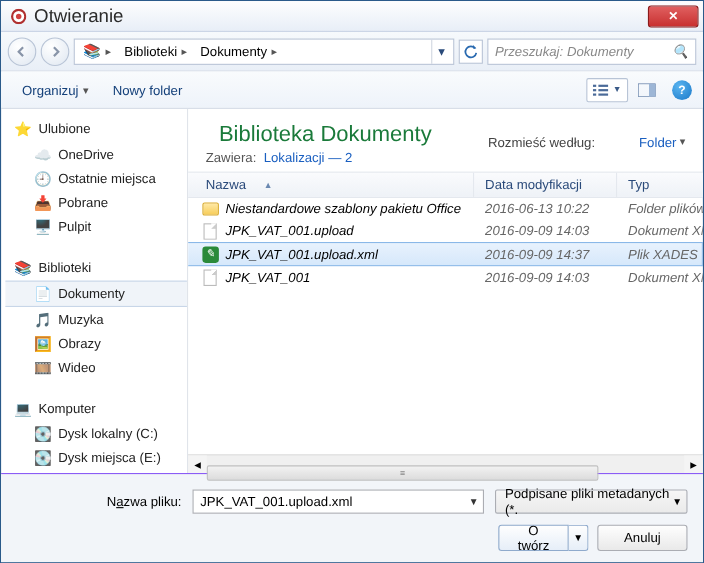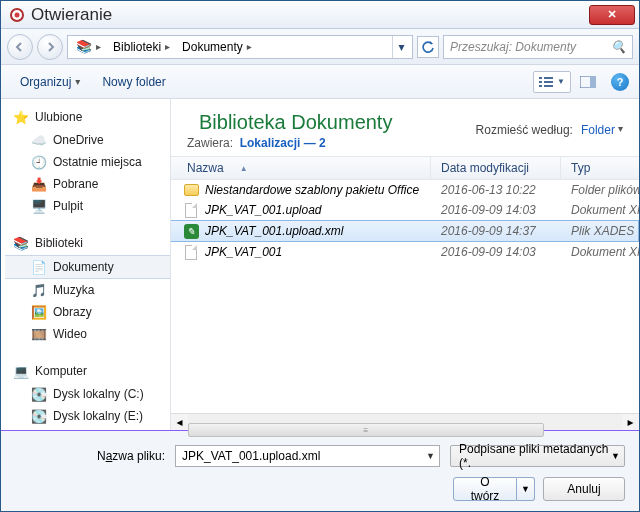--- a/index.html
+++ b/index.html
@@ -27,23 +27,23 @@
   .nav { width:170px; border-right:1px solid #e0e4ea; overflow:auto; padding:6px 0 6px 4px; }
   .nav .grouptitle { display:flex; align-items:center; gap:6px; padding:4px 4px 4px 8px; color:#222; }
   .nav .item { display:flex; align-items:center; gap:6px; padding:3px 4px 3px 26px; color:#222; white-space:nowrap; }
   .nav .item.sel { background:#f0f4f9; border:1px solid #c8d6e8; border-left:none; border-right:none; }
   .navspacer { height:14px; }
   .navico { width:16px; height:16px; display:flex; align-items:center; justify-content:center; font-size:13px; }
   .main { flex:1; display:flex; flex-direction:column; min-width:0; }
   .libhdr { padding:12px 16px 6px 16px; display:flex; align-items:flex-start; gap:24px; }
   .libtitle { color:#1a7a3a; font-size:20px;margin-left:12px; }
   .libsub { color:#555; margin-top:2px; }
-  .libsub a { color:#1a5fc0; text-decoration:none;font-weight:bold; }
+  .libsub a { color:#1a5fc0; text-decoration:none; }
   .arrange { font-size:12px; color:#444; display:flex; align-items:center; gap:8px; margin-top:12px; }
-  .arrange .fld { color:#1a5fc0; display:flex; align-items:flex-start; gap:3px; }
+  .arrange .fld { color:#1a5fc0; display:flex; align-items:flex-start; gap:3px;margin-left:32px; }
   .colhdr { display:flex; border-top:1px solid #e4e8ee; border-bottom:1px solid #e4e8ee; background:linear-gradient(#fafbfd,#eef2f7); height:24px; align-items:center; font-size:12px; color:#2a4a7a; }
   .col-name { flex:0 0 260px; padding-left:16px; display:flex; align-items:center; gap:16px; border-right:1px solid #e4e8ee; height:100%; }
   .col-date { flex:0 0 130px; padding-left:10px; border-right:1px solid #e4e8ee; height:100%; display:flex; align-items:center; }
   .col-type { flex:1; padding-left:10px; height:100%; display:flex; align-items:center; }
   .filelist { flex:1; overflow:hidden; position:relative; }
   .filerow { display:flex; align-items:center; height:20px; font-size:12px;font-style:italic; }
   .filerow.sel { background:linear-gradient(#e8f2fd,#d6e8fb); border:1px solid #8ab8e8; border-left:none; height:22px; }
   .filerow .fname { flex:0 0 260px; padding-left:12px; display:flex; align-items:center; gap:6px; white-space:nowrap; overflow:hidden; }
   .filerow .fdate { flex:0 0 130px; padding-left:10px; color:#666; }
   .filerow .ftype { flex:1; padding-left:10px; color:#666; white-space:nowrap; overflow:hidden; }
@@ -200,21 +200,21 @@
       <div class="grouptitle">
           <span class="navico">💻</span>
           <span>Komputer</span>
         </div>
       <div class="item">
           <span class="navico">💽</span>
           <span>Dysk lokalny (C:)</span>
         </div>
       <div class="item">
           <span class="navico">💽</span>
-          <span>Dysk lokalny (E:)</span>
+          <span>Dysk miejsca (E:)</span>
         </div>
     </div>
 
     <div class="main">
       <div class="libhdr">
         <div>
           <div class="libtitle">Biblioteka Dokumenty</div>
           <div class="libsub"><span>Zawiera:</span>&nbsp;&nbsp;<a href="#">Lokalizacji — 2</a></div>
         </div>
         <div class="arrange" style="margin-left:auto">

